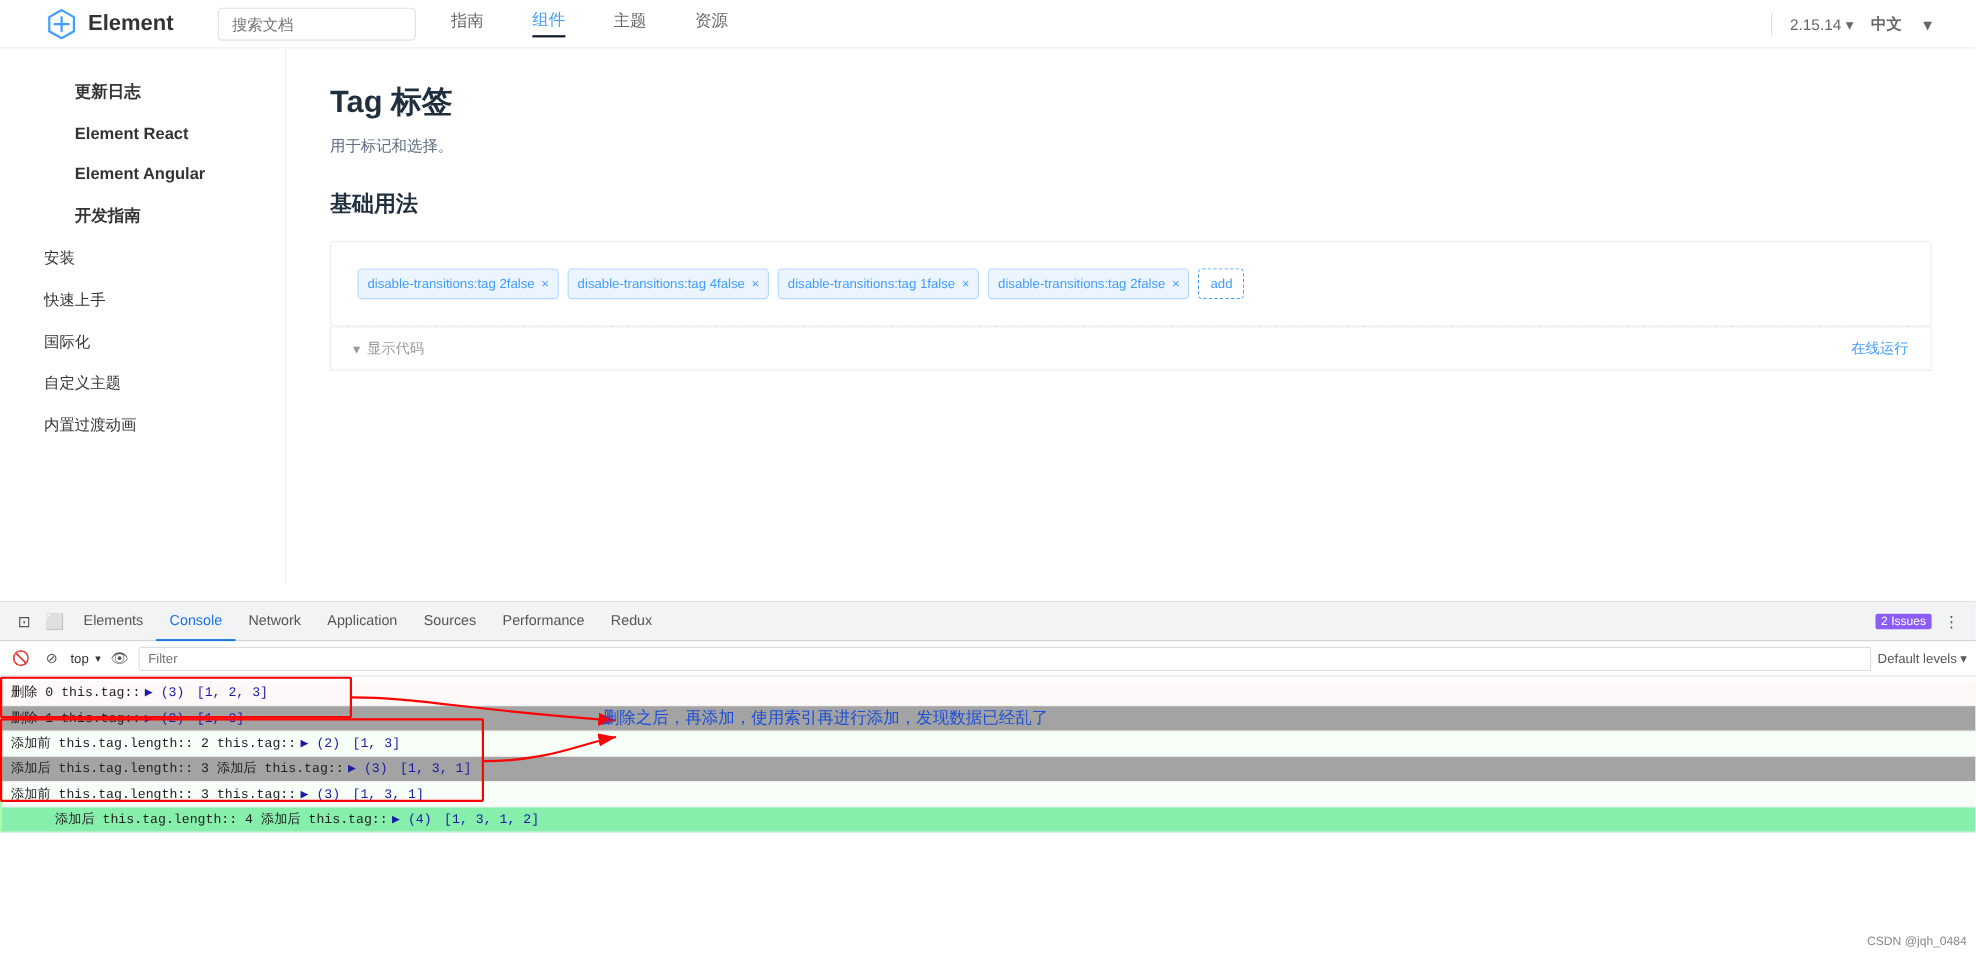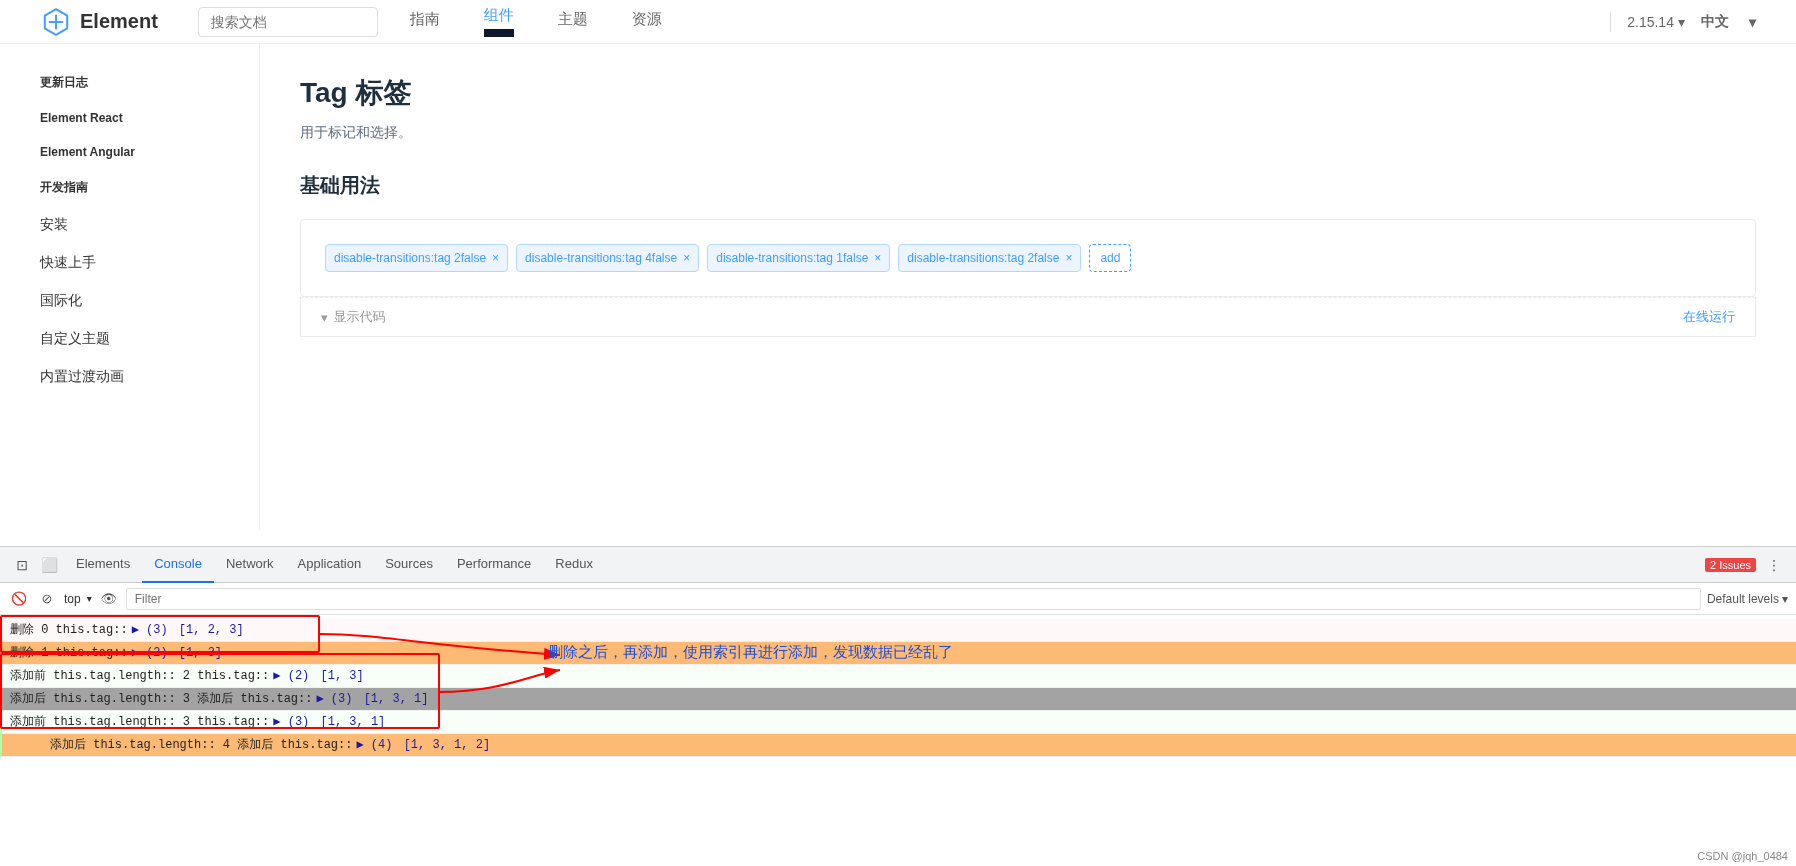--- a/index.html
+++ b/index.html
@@ -46,21 +46,21 @@
     }
     .nav-link {
       font-size: 15px;
       color: #666;
       cursor: pointer;
       text-decoration: none;
       padding-bottom: 4px;
     }
     .nav-link.active {
       color: #409eff;
-      border-bottom: 8px solid #0f172a;
+      border-bottom: 2px solid #0f172a;
     }
     .nav-right {
       margin-left: auto;
       display: flex;
       align-items: center;
       gap: 16px;
       color: #666;
       font-size: 14px;
     }
     .nav-version {
@@ -97,21 +97,22 @@
       flex-shrink: 0;
     }
     .sidebar-item {
       padding: 10px 40px;
       cursor: pointer;
       color: #333;
       font-size: 14px;
     }
     .sidebar-item.bold {
       font-weight: bold;
-      font-size: 12px;
+      font-size: 15px;
+      margin-left: 28px;
     }
 
     
     .doc-content {
       flex: 1;
       padding: 30px 40px;
       overflow-y: auto;
     }
     .page-title {
       font-size: 28px;
@@ -246,21 +247,21 @@
       color: #1a73e8;
       border-bottom: 2px solid #1a73e8;
     }
     .devtools-right {
       margin-left: auto;
       display: flex;
       align-items: center;
       gap: 4px;
     }
     .issues-badge {
-      background: #ef4444;
+      background: #8b5cf6;
       color: #fff;
       font-size: 11px;
       padding: 1px 5px;
       border-radius: 2px;
     }
 
     
     .console-bar {
       display: flex;
       align-items: center;
@@ -451,42 +452,42 @@
   </div>
 
   <div class="console-output-wrapper" style="position:relative; flex:1; overflow:hidden;">
     <div class="console-output">
 
       <div class="console-line" style="background:#fff8f8; border-left: 2px solid #ffaaaa;">
         <span class="c-dark">删除 0 this.tag:: </span>
         <span class="c-blue">▶ (3)</span>
         <span class="c-blue">&nbsp;[1, 2, 3]</span>
       </div>
-      <div class="console-line" style="background:#fdba74; border-left: 2px solid #ffaaaa;">
+      <div class="console-line" style="background:#a3a3a3; border-left: 2px solid #ffaaaa;">
         <span class="c-dark">删除 1 this.tag:: </span>
         <span class="c-blue">▶ (2)</span>
         <span class="c-blue">&nbsp;[1, 3]</span>
       </div>
 
       <div class="console-line" style="background:#f8fff8; border-left: 2px solid #aaffaa;">
         <span class="c-dark">添加前 this.tag.length:: 2 this.tag:: </span>
         <span class="c-blue">▶ (2)</span>
         <span class="c-blue">&nbsp;[1, 3]</span>
       </div>
       <div class="console-line" style="background:#a3a3a3; border-left: 2px solid #aaffaa;">
         <span class="c-dark">添加后 this.tag.length:: 3 添加后 this.tag:: </span>
         <span class="c-blue">▶ (3)</span>
         <span class="c-blue">&nbsp;[1, 3, 1]</span>
       </div>
       <div class="console-line" style="background:#f8fff8; border-left: 2px solid #aaffaa;">
         <span class="c-dark">添加前 this.tag.length:: 3 this.tag:: </span>
         <span class="c-blue">▶ (3)</span>
         <span class="c-blue">&nbsp;[1, 3, 1]</span>
       </div>
-      <div class="console-line" style="background:#fdba74; border-left: 2px solid #aaffaa; padding-left: 48px;">
+      <div class="console-line" style="background:#86efac; border-left: 2px solid #aaffaa; padding-left: 48px;">
         <span class="c-dark">添加后 this.tag.length:: 4 添加后 this.tag:: </span>
         <span class="c-blue">▶ (4)</span>
         <span class="c-blue">&nbsp;[1, 3, 1, 2]</span>
       </div>
     </div>
 
     <div style="position:absolute; top:0; left:0; width:320px; height:38px; border:2px solid red; pointer-events:none; border-radius:2px;"></div>
 
     <div style="position:absolute; top:38px; left:0; width:440px; height:76px; border:2px solid red; pointer-events:none; border-radius:2px;"></div>
 

